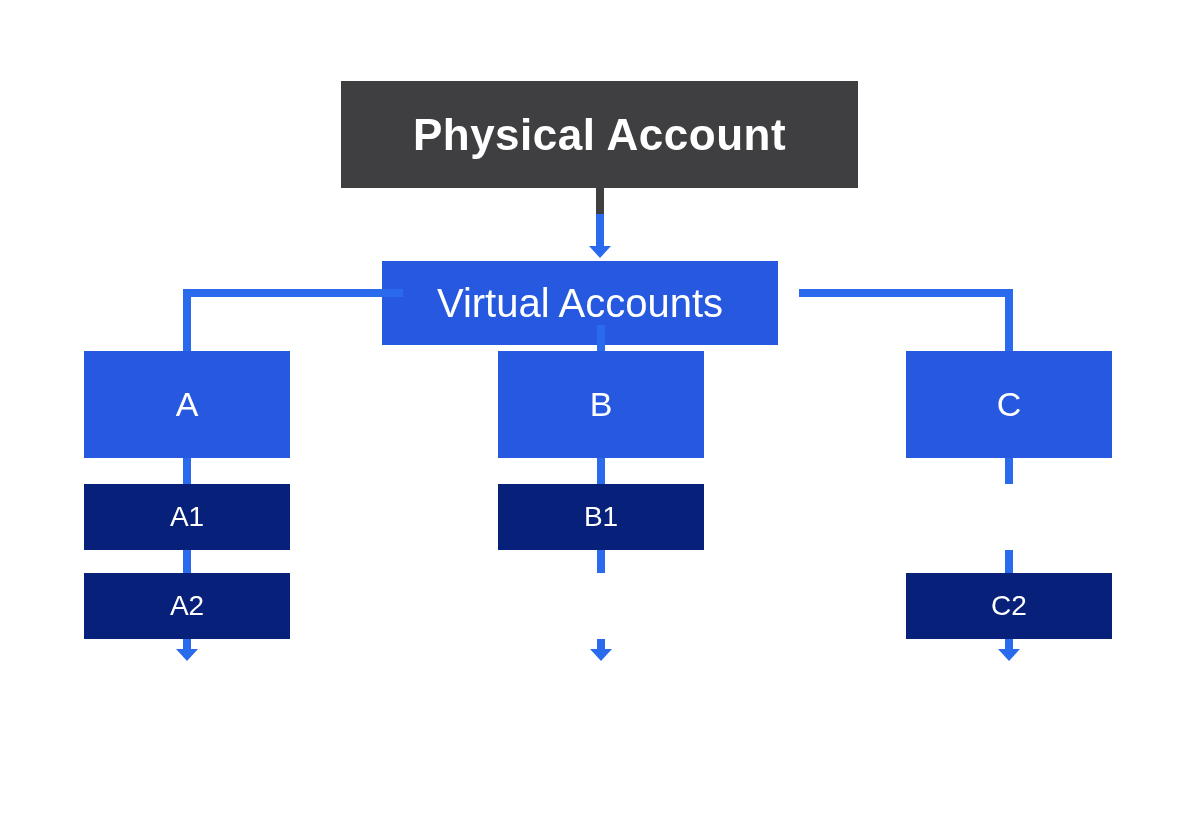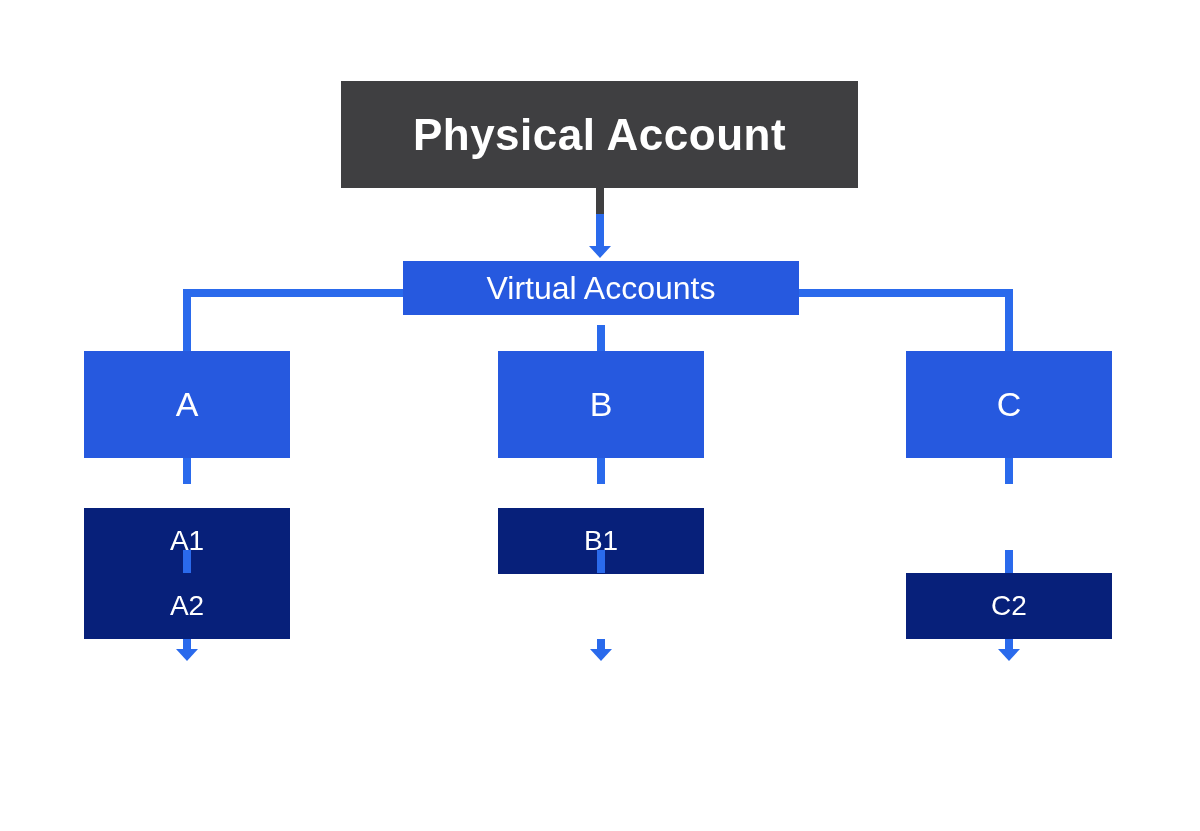--- a/index.html
+++ b/index.html
@@ -19,35 +19,35 @@
     color: var(--text, #ffffff);
     text-align: center;
     box-sizing: border-box;
   }
   .root-box {
     left: 341px; top: 81px; width: 517px; height: 107px;
     background: var(--root-bg, #3F3F41);
     font-size: 44px; font-weight: bold; letter-spacing: 0.5px;
   }
   .level2-box {
-    left: 403px; top: 261px; width: 396px; height: 54px;
+    left: 382px; top: 261px; width: 396px; height: 84px;
     background: var(--box-blue, #2659DF);
-    font-size: 32px;
+    font-size: 40px;
   }
   .group-box {
     top: 351px; width: 206px; height: 107px;
     background: var(--box-blue, #2659DF);
     font-size: 34px;
   }
   .sub-box {
     width: 206px; height: 66px;
     background: var(--navy-bg, #07207A);
     font-size: 28px;
   }
-  .row1 { top: 484px; margin-top: 24px; }
+  .row1 { top: 484px; }
   .row2 { top: 573px; }
   .row3 { top: 661px; height: 68px; }
   .col-a-box { left: 84px; }
   .col-b-box { left: 498px; }
   .col-c-box { left: 906px; }
   .line {
     position: absolute;
     background: var(--connector, #2A6AEC);
   }
   .dark-stub { background: var(--root-bg, #3F3F41); }

